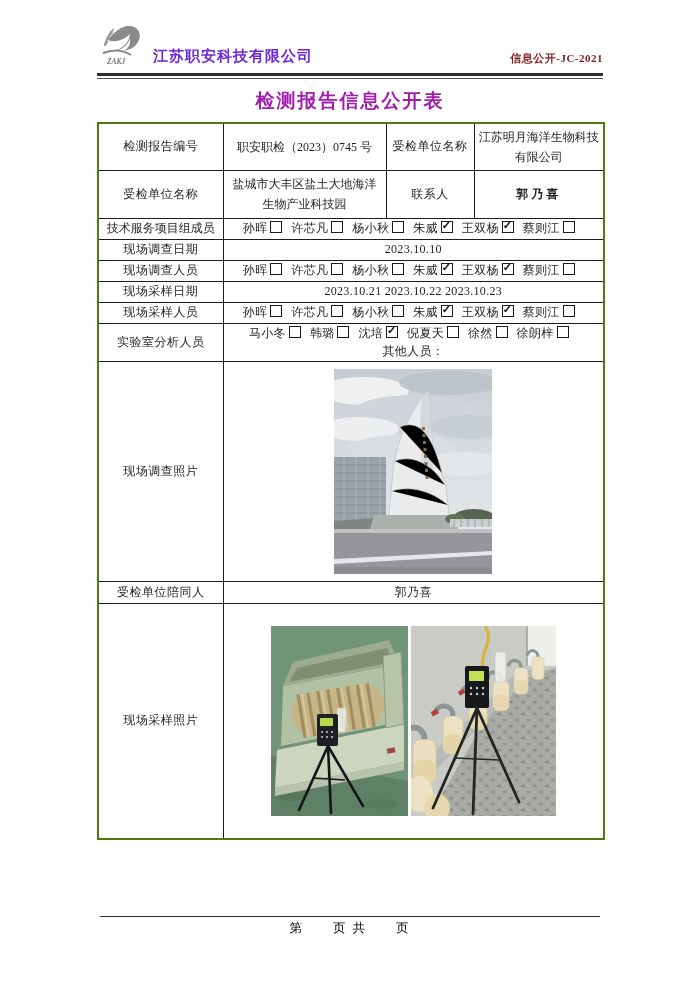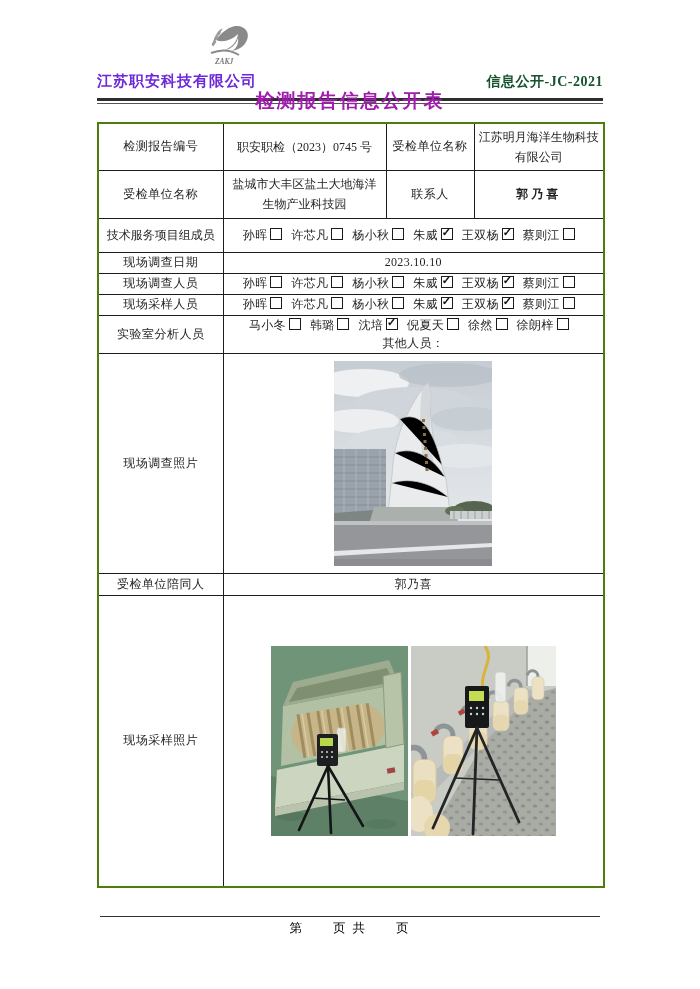--- a/index.html
+++ b/index.html
@@ -4,23 +4,23 @@
 <style>
   html,body{margin:0;padding:0;background:#ffffff;}
   .page{position:relative;width:700px;height:989px;background:#ffffff;overflow:hidden;
         font-family:"Liberation Serif","DejaVu Serif",serif;color:#1f1f1f;}
 
   
   .header{position:absolute;left:97px;top:22px;width:506px;}
   .header-row{display:flex;justify-content:space-between;align-items:flex-end;padding-bottom:5px;
               border-bottom:3px solid #2e2e2e;position:relative;}
   .header-row::after{content:"";position:absolute;left:0;right:0;bottom:-6px;border-bottom:1px solid #555;}
-  .brand{display:flex;align-items:flex-end;gap:4px;flex-direction:column;}
+  .brand{display:flex;align-items:flex-end;gap:4px;}
   .brand .company{font-size:15px;font-weight:bold;color:#6d28d9;letter-spacing:1px;padding-bottom:2px;}
-  .doc-code{font-size:14px;font-weight:bold;color:#14532d;letter-spacing:.5px;padding-bottom:2px;}
+  .doc-code{font-size:11px;font-weight:bold;color:#7f1d1d;letter-spacing:.5px;padding-bottom:2px;}
 
   
   .title{position:absolute;top:88px;left:0;width:700px;text-align:center;
          font-size:19px;font-weight:bold;letter-spacing:2px;color:#a21caf;}
 
   
   table.form{position:absolute;left:97px;top:122px;width:506px;border-collapse:collapse;
              border:2px solid #4d7c0f;table-layout:fixed;}
   table.form td{border:1px solid #1c1c1c;font-size:12px;padding:1px 4px;vertical-align:middle;
                 overflow:hidden;}
@@ -88,34 +88,38 @@
     </tr>
 
     <tr style="height:48px">
       <td class="lbl">受检单位名称</td>
       <td class="val">盐城市大丰区盐土大地海洋生物产业科技园</td>
       <td class="lbl">联系人</td>
       <td class="contact-big">郭乃喜</td>
     </tr>
 
     <tr style="height:21px">
-      <td class="lbl" style="letter-spacing:0;padding:8px 1px;">技术服务项目组成员</td>
+      <td class="lbl" style="letter-spacing:0;padding:1px 1px;">技术服务项目组成员</td>
       <td class="members" colspan="3"><span class="member"><span>孙晖</span><span class="cb"></span></span><span class="member"><span>许芯凡</span><span class="cb"></span></span><span class="member"><span>杨小秋</span><span class="cb"></span></span><span class="member"><span>朱威</span><span class="cb checked"></span></span><span class="member"><span>王双杨</span><span class="cb checked"></span></span><span class="member"><span>蔡则江</span><span class="cb"></span></span></td>
     </tr>
 
     <tr style="height:21px">
       <td class="lbl">现场调查日期</td>
       <td class="datecell" colspan="3">2023.10.10</td>
     </tr>
 
     <tr style="height:21px">
       <td class="lbl">现场调查人员</td>
       <td class="members" colspan="3"><span class="member"><span>孙晖</span><span class="cb"></span></span><span class="member"><span>许芯凡</span><span class="cb"></span></span><span class="member"><span>杨小秋</span><span class="cb"></span></span><span class="member"><span>朱威</span><span class="cb checked"></span></span><span class="member"><span>王双杨</span><span class="cb checked"></span></span><span class="member"><span>蔡则江</span><span class="cb"></span></span></td>
     </tr>
 
+    <tr style="height:21px">
+      <td class="lbl">现场采样日期</td>
+      <td class="datecell" colspan="3">2023.10.21  2023.10.22  2023.10.23</td>
+    </tr>
 
     <tr style="height:21px">
       <td class="lbl">现场采样人员</td>
       <td class="members" colspan="3"><span class="member"><span>孙晖</span><span class="cb"></span></span><span class="member"><span>许芯凡</span><span class="cb"></span></span><span class="member"><span>杨小秋</span><span class="cb"></span></span><span class="member"><span>朱威</span><span class="cb checked"></span></span><span class="member"><span>王双杨</span><span class="cb checked"></span></span><span class="member"><span>蔡则江</span><span class="cb"></span></span></td>
     </tr>
 
     <tr style="height:33px">
       <td class="lbl">实验室分析人员</td>
       <td class="members" colspan="3">
         <div><span class="member"><span>马小冬</span><span class="cb"></span></span><span class="member"><span>韩璐</span><span class="cb"></span></span><span class="member"><span>沈培</span><span class="cb checked"></span></span><span class="member"><span>倪夏天</span><span class="cb"></span></span><span class="member"><span>徐然</span><span class="cb"></span></span><span class="member"><span>徐朗梓</span><span class="cb"></span></span></div>
@@ -199,21 +203,21 @@
           <rect x="0" y="198" width="158" height="7" fill="#8a8c90"></rect>
         </svg>
       </td>
     </tr>
 
     <tr style="height:22px">
       <td class="lbl">受检单位陪同人</td>
       <td class="datecell" colspan="3">郭乃喜</td>
     </tr>
 
-    <tr style="height:292px">
+    <tr style="height:236px">
       <td class="lbl">现场采样照片</td>
       <td class="photocell" colspan="3">
         <div class="photo-pair">
 
           <svg class="photo" width="137" height="190" viewBox="0 0 137 190">
             <rect width="137" height="190" fill="#6f9478"></rect>
             <path d="M0 130 L137 155 L137 190 L0 190 Z" fill="#5e8066"></path>
             <ellipse cx="20" cy="170" rx="14" ry="5" fill="#55775d"></ellipse>
             <ellipse cx="110" cy="178" rx="16" ry="5" fill="#557a60"></ellipse>
 

